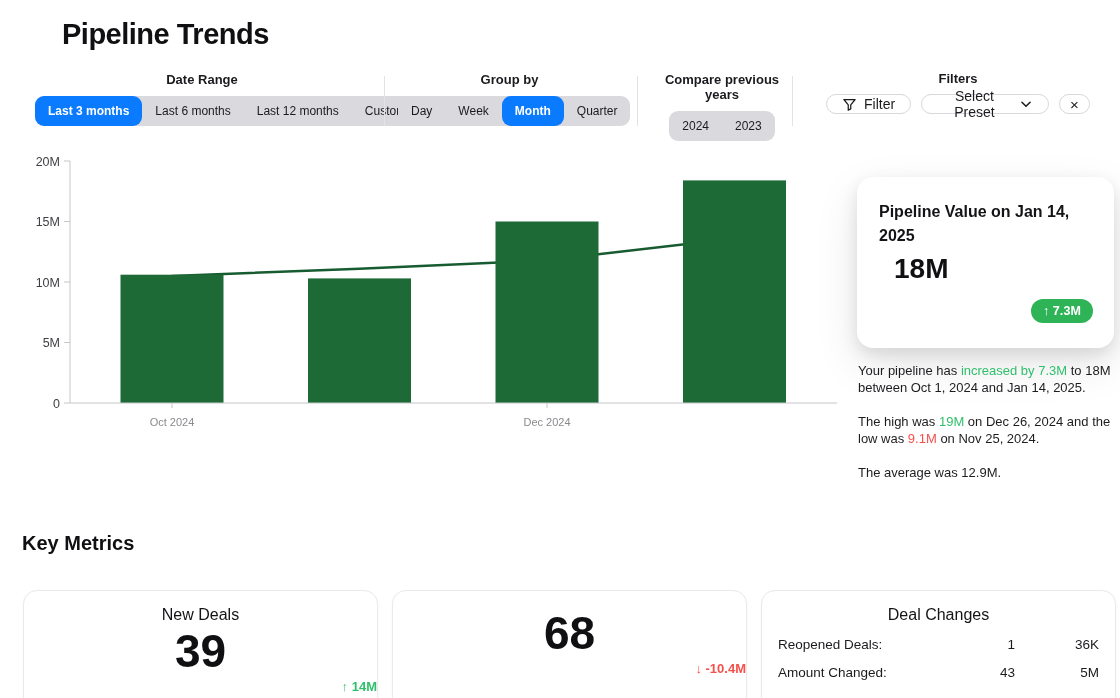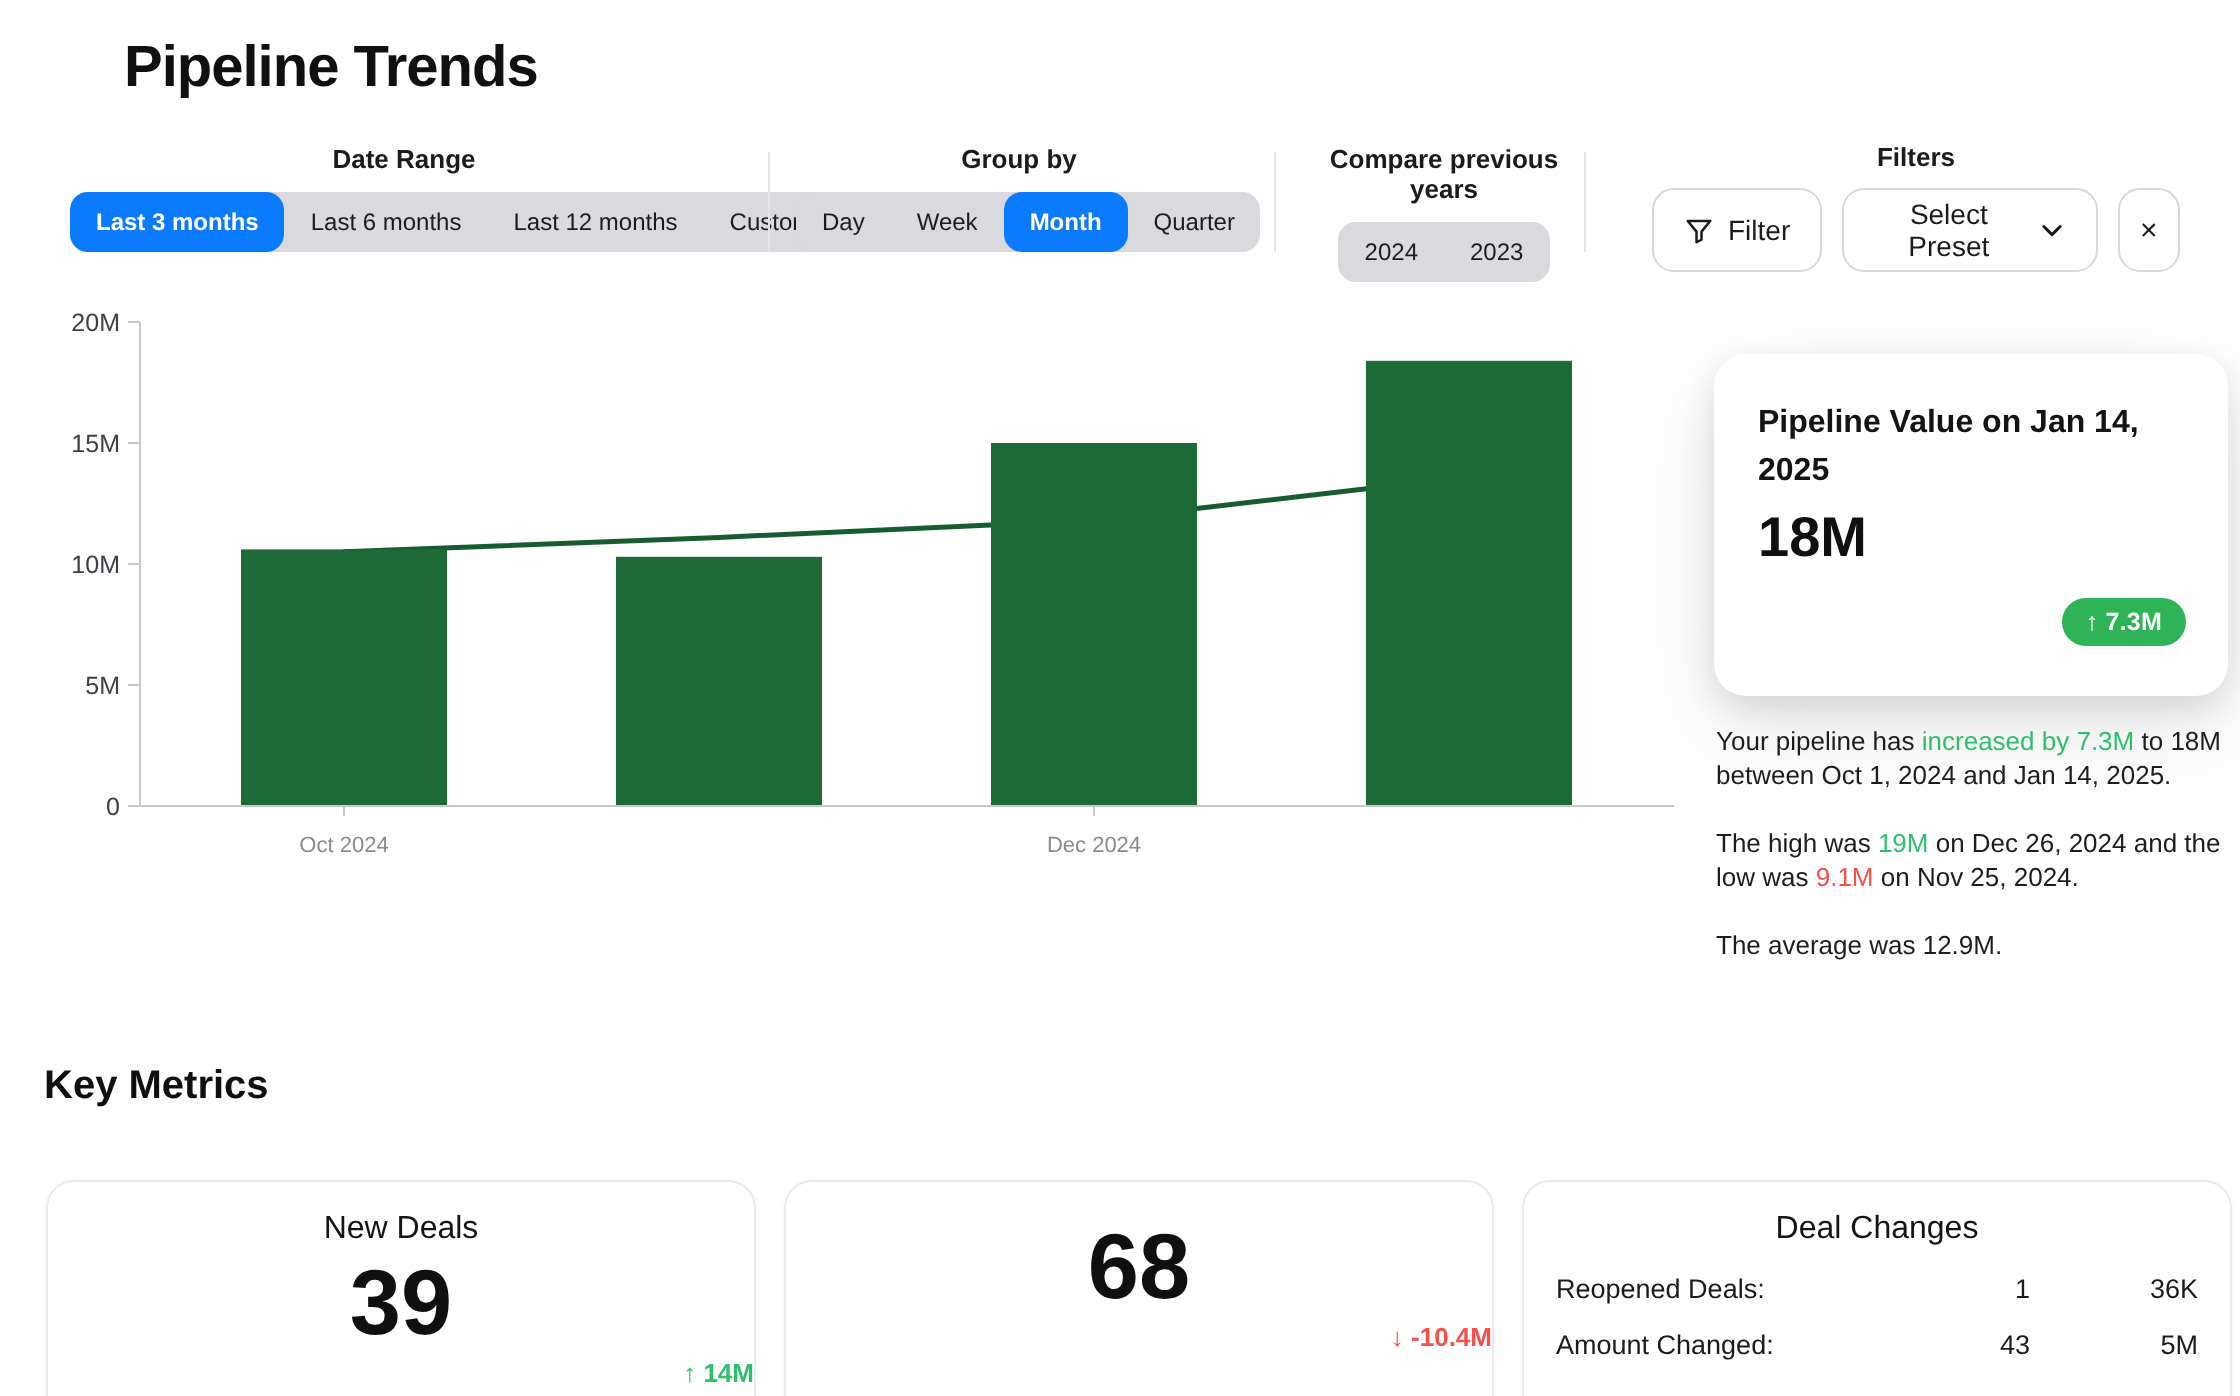--- a/index.html
+++ b/index.html
@@ -15,38 +15,38 @@
   .tb-label { display:block; font-size:13px; font-weight:700; color:#1b1b1f; margin-bottom:9px; }
   .seg { display:inline-flex; background:#d9d9de; border-radius:9px; height:30px; align-items:stretch; }
   .seg button {
     border:none; background:transparent; padding:0 13px; font-size:12px; font-weight:500;
     color:#1b1b1f; border-radius:9px; font-family:inherit; cursor:pointer; white-space:nowrap;
   }
   .seg button.sel { background:#0a7aff; color:#ffffff; font-weight:600; }
   .vdiv { position:absolute; top:76px; height:50px; width:1px; background:#e3e3e7; }
   .filters-row { display:flex; gap:10px; justify-content:flex-start; }
   .btn {
-    height:42px; border:1px solid #d8d8dd; border-radius:11px; background:#fff;
+    height:20px; border:1px solid #d8d8dd; border-radius:11px; background:#fff;
     display:inline-flex; align-items:center; gap:7px; padding:0 15px;
     font-size:14px; font-weight:500; color:#1b1b1f; font-family:inherit; cursor:pointer;
   }
   .btn.icon-only { width:34px; padding:0; justify-content:center; font-size:15px; }
   .btn svg { display:block; }
 
   
   #trend-chart { position:absolute; left:0; top:148px; }
 
   
   .insight-card {
     position:absolute; left:857px; top:177px; width:257px; height:171px;
     background:#fff; border-radius:16px; padding:23px 21px 18px 22px;
     box-shadow:0 6px 16px rgba(0,0,0,0.10), 0 16px 44px rgba(0,0,0,0.10);
   }
   .insight-card .ic-title { font-size:16px; font-weight:700; line-height:1.5; color:#141417; }
-  .insight-card .ic-value { font-size:28px; font-weight:800; margin-top:5px; color:#101013; }
+  .insight-card .ic-value { font-size:28px; font-weight:800; margin-top:5px; color:#101013;margin-left:15px; }
   .insight-card .ic-badge-row { display:flex; justify-content:flex-end; margin-top:14px; }
   .badge {
     background:#2eb357; color:#fff; font-size:12.5px; font-weight:700;
     border-radius:999px; padding:5px 12px; letter-spacing:0.1px;
   }
 
   .insights { position:absolute; left:858px; top:362px; width:264px; font-size:13px; line-height:17px; color:#1d1d20; }
   .insights p { margin-bottom:17px; }
   .t-green { color:#2fbf6b; }
   .t-red { color:#f6504a; }

